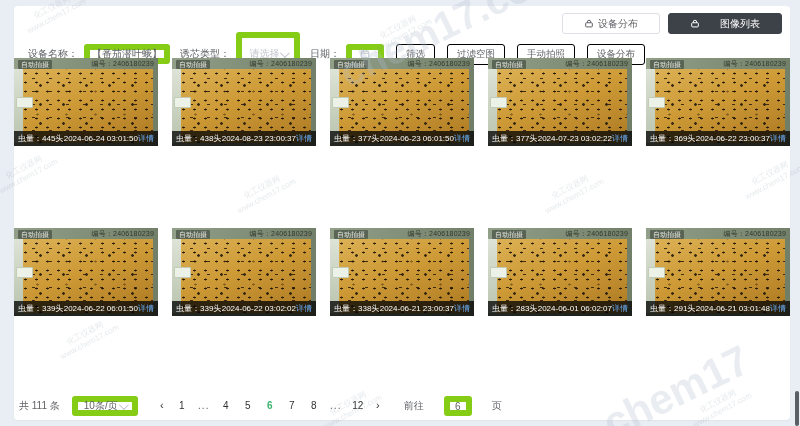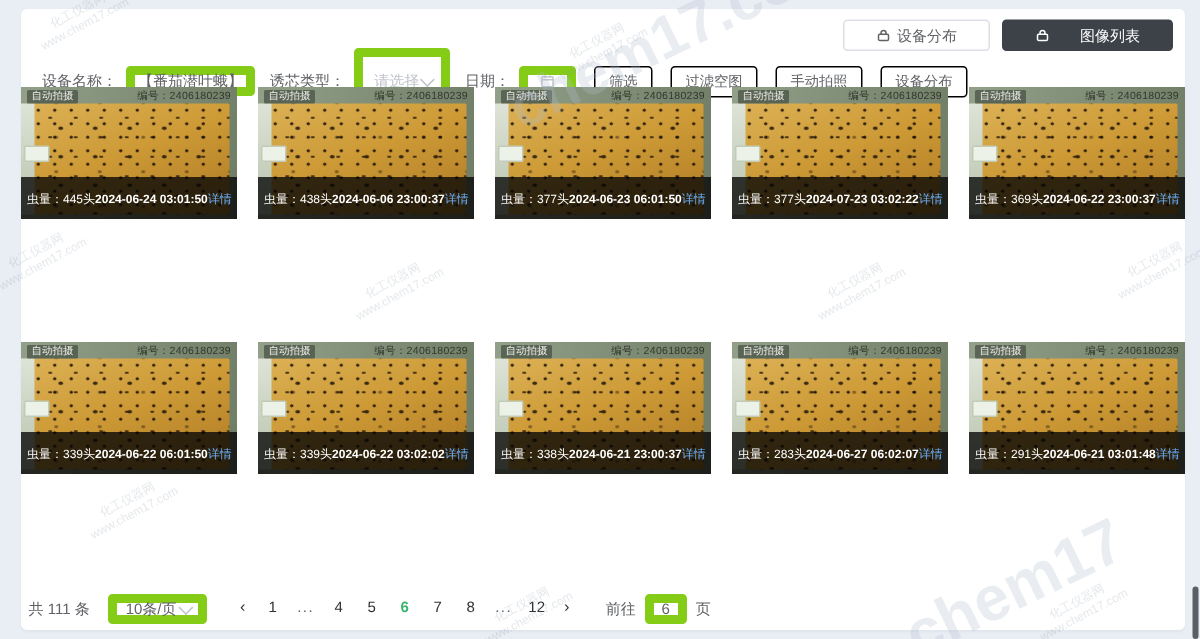--- a/index.html
+++ b/index.html
@@ -81,44 +81,44 @@
     position:absolute;left:0;right:0;top:0;height:12px;
     display:flex;align-items:center;justify-content:space-between;
     padding:0 4px;box-sizing:border-box;
   }
   .mode-badge{
     background:rgba(62,70,60,0.65);color:#e9eae4;font-size:7px;
     padding:1px 3px;border-radius:1px;line-height:1;
   }
   .photo-no{font-size:7px;color:#32382c;letter-spacing:0.2px;}
   .photo-bottom{
-    position:absolute;left:0;right:0;bottom:0;height:28px;
+    position:absolute;left:0;right:0;bottom:0;height:15px;
     background:rgba(5,5,5,0.78);color:#fff;
     display:flex;align-items:center;padding:0 4px;box-sizing:border-box;
     font-size:8px;white-space:nowrap;
   }
   .photo-bottom .count{flex:0 0 auto;}
-  .photo-bottom .time{flex:1;text-align:right;font-weight:bold;}
+  .photo-bottom .time{flex:1;text-align:right;}
   .photo-bottom .detail{color:#6cb2ff;text-decoration:none;flex:0 0 auto;cursor:pointer;}
   
   .pagination{
     position:absolute;left:5px;bottom:4px;display:flex;align-items:center;
     font-size:10px;color:#606266;
   }
   .pagination .total{margin-right:12px;}
   .psize{width:66px;height:20px;justify-content:space-between;padding:0 6px;color:#606266;margin-right:16px;}
   .pager{display:flex;align-items:center;gap:2px;margin-right:18px;}
   .pg{
     min-width:20px;height:20px;line-height:20px;text-align:center;
     color:#303133;cursor:pointer;user-select:none;
   }
   .pg.active{color:#3cb46e;font-weight:bold;}
   .pg.dots{letter-spacing:1px;color:#606266;}
   .arrow{min-width:16px;height:20px;line-height:19px;text-align:center;color:#303133;cursor:pointer;font-size:11px;}
-  .goto{display:flex;align-items:center;gap:6px;}
+  .goto{display:flex;align-items:center;gap:20px;}
   .goto-input{width:28px;height:20px;color:#606266;}
   
   .wm{
     position:absolute;transform:rotate(-28deg);
     color:rgba(130,148,165,0.22);font-size:8px;line-height:1.25;
     pointer-events:none;text-align:center;z-index:5;white-space:nowrap;
   }
   .wm-big{
     position:absolute;transform:rotate(-26deg);
     color:rgba(175,190,205,0.28);font-weight:bold;
@@ -196,21 +196,21 @@
     <div class="photo">
       <div class="board"></div>
       <div class="device-edge"></div>
       <div class="device-tag"></div>
       <div class="photo-top">
         <span class="mode-badge">自动拍摄</span>
         <span class="photo-no">编号：2406180239</span>
       </div>
       <div class="photo-bottom">
         <span class="count"><span>虫量：</span><span>438头</span></span>
-        <span class="time">2024-06-06 23:00:37</span>
+        <span class="time">2024-08-23 23:00:37</span>
         <a class="detail">详情</a>
       </div>
     </div>
   </div>
 
   <div class="card">
     <div class="photo">
       <div class="board"></div>
       <div class="device-edge"></div>
       <div class="device-tag"></div>
@@ -315,21 +315,21 @@
     <div class="photo">
       <div class="board"></div>
       <div class="device-edge"></div>
       <div class="device-tag"></div>
       <div class="photo-top">
         <span class="mode-badge">自动拍摄</span>
         <span class="photo-no">编号：2406180239</span>
       </div>
       <div class="photo-bottom">
         <span class="count"><span>虫量：</span><span>283头</span></span>
-        <span class="time">2024-06-27 06:02:07</span>
+        <span class="time">2024-06-01 06:02:07</span>
         <a class="detail">详情</a>
       </div>
     </div>
   </div>
 
   <div class="card">
     <div class="photo">
       <div class="board"></div>
       <div class="device-edge"></div>
       <div class="device-tag"></div>

